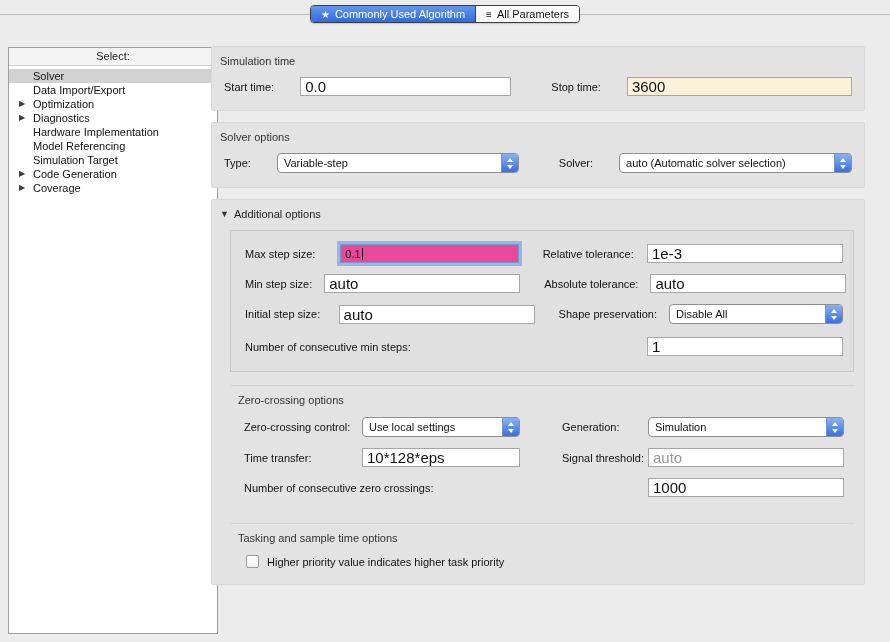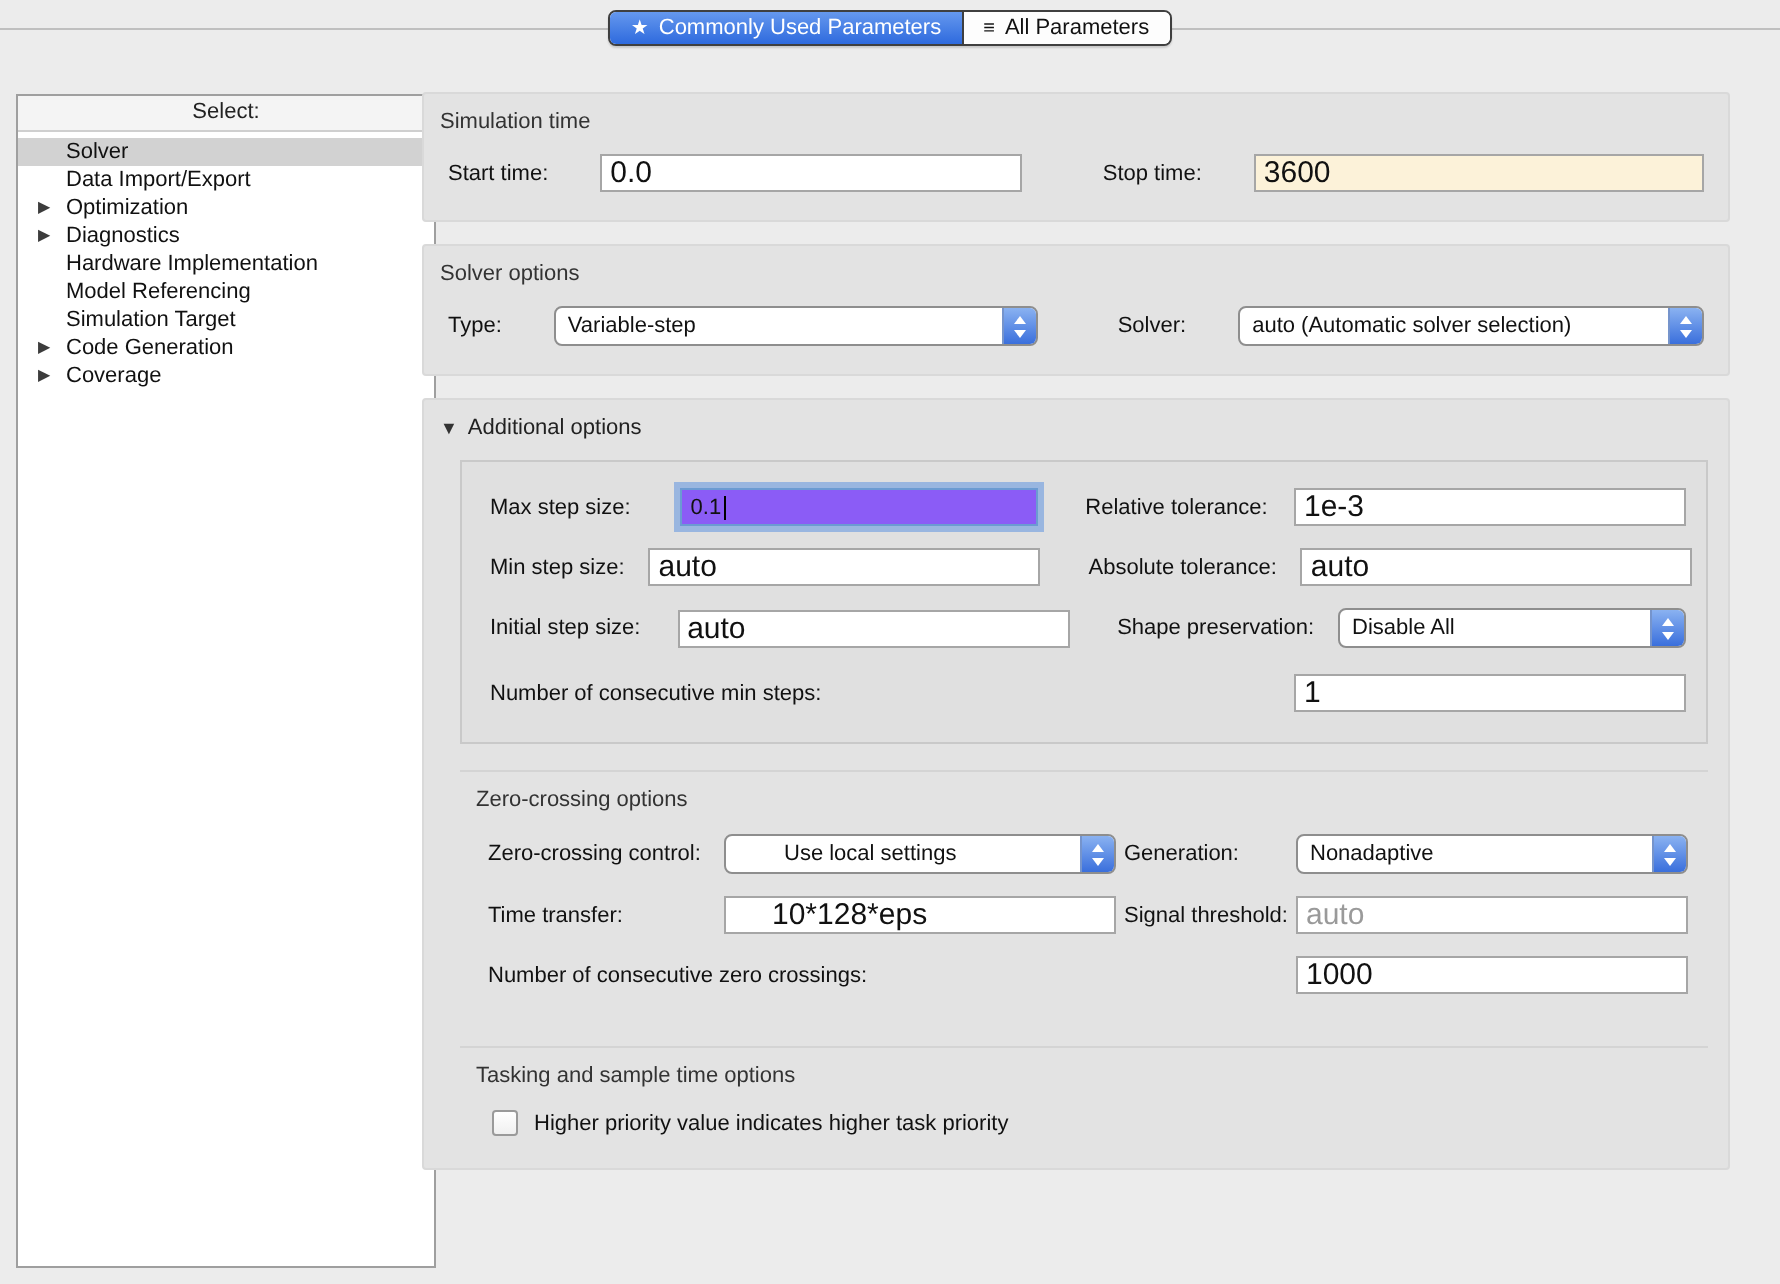--- a/index.html
+++ b/index.html
@@ -56,21 +56,21 @@
     height: 19px; border: 1px solid #a6a6a6; background: #fff; font-family: "Liberation Sans", sans-serif;
     font-size: 15px; padding: 0 4px; color: #111;
   }
   .tfield.hl { background: #fcf2d9; }
   .tfield.dim { color: #9a9a9a; }
   .divfield {
     height: 19px; border: 1px solid #a6a6a6; background: #fff; padding: 0 4px;
     display: flex; align-items: center;
   }
   .divfield.focused {
-    background: #8b5cf6; border: 1px solid #6b9bd2;
+    background: #ec4899; border: 1px solid #6b9bd2;
     box-shadow: 0 0 0 3px rgba(115,160,225,0.65);
     align-items: center;
   }
   .caret { display: inline-block; width: 1px; height: 12px; background: #000; margin-left: 1px; }
 
   
   .combo {
     height: 20px; border: 1px solid #8e8e8e; border-radius: 4px; background: #fff;
     display: flex; align-items: center; overflow: hidden;
   }
@@ -96,41 +96,41 @@
   .afield1 { width: 196px; }
   .alabel2 { width: 102px; white-space: nowrap; }
   .afield2 { width: 196px; }
 
   .subsection {
     margin: 13px 10px 0 18px; border-top: 1px solid #d4d4d4; padding: 8px 10px 2px 14px;
   }
   .subsection-title { margin-bottom: 11px; color: #333; margin-left: -6px; }
   .zrow { display: flex; align-items: center; margin-bottom: 11px; }
   .zlabel1 { width: 118px; white-space: nowrap; }
-  .zfield1 { width: 196px; padding-left: 23px; }
+  .zfield1 { width: 158px; }
   .zlabel2 { width: 86px; white-space: nowrap; }
   .zfield2 { width: 196px; }
 
   .cbrow { display: flex; align-items: center; gap: 8px; margin: 0 0 12px 2px; }
   .checkbox {
     width: 13px; height: 13px; border: 1px solid #9a9a9a; border-radius: 2px;
     background: linear-gradient(#ffffff, #f0f0f0); flex: none;
   }
   .section.last { padding-bottom: 2px; }
 </style>
 </head>
 <body>
 
 <div class="toolbar-line"></div>
 
 <div class="tabbar">
   <div class="segmented">
     <div class="segment active">
       <span class="seg-icon">★</span>
-      <span>Commonly Used Parameters</span>
+      <span>Commonly Used Algorithm</span>
     </div>
     <div class="segment inactive">
       <span class="seg-icon">≡</span>
       <span>All Parameters</span>
     </div>
   </div>
 </div>
 
 <div class="sidebar">
   <div class="sidebar-header">Select:</div>
@@ -256,21 +256,21 @@
         <div class="combo zfield1">
           <span class="combo-value">Use local settings</span>
           <span class="combo-stepper">
               <span class="arr-up"></span>
               <span class="arr-dn"></span>
             </span>
         </div>
         <span class="spacer"></span>
         <span class="zlabel2">Generation:</span>
         <div class="combo zfield2">
-          <span class="combo-value">Nonadaptive</span>
+          <span class="combo-value">Simulation</span>
           <span class="combo-stepper">
               <span class="arr-up"></span>
               <span class="arr-dn"></span>
             </span>
         </div>
       </div>
       <div class="zrow">
         <span class="zlabel1">Time transfer:</span>
         <input class="tfield zfield1" readonly="" value="10*128*eps" style="">
         <span class="spacer"></span>

